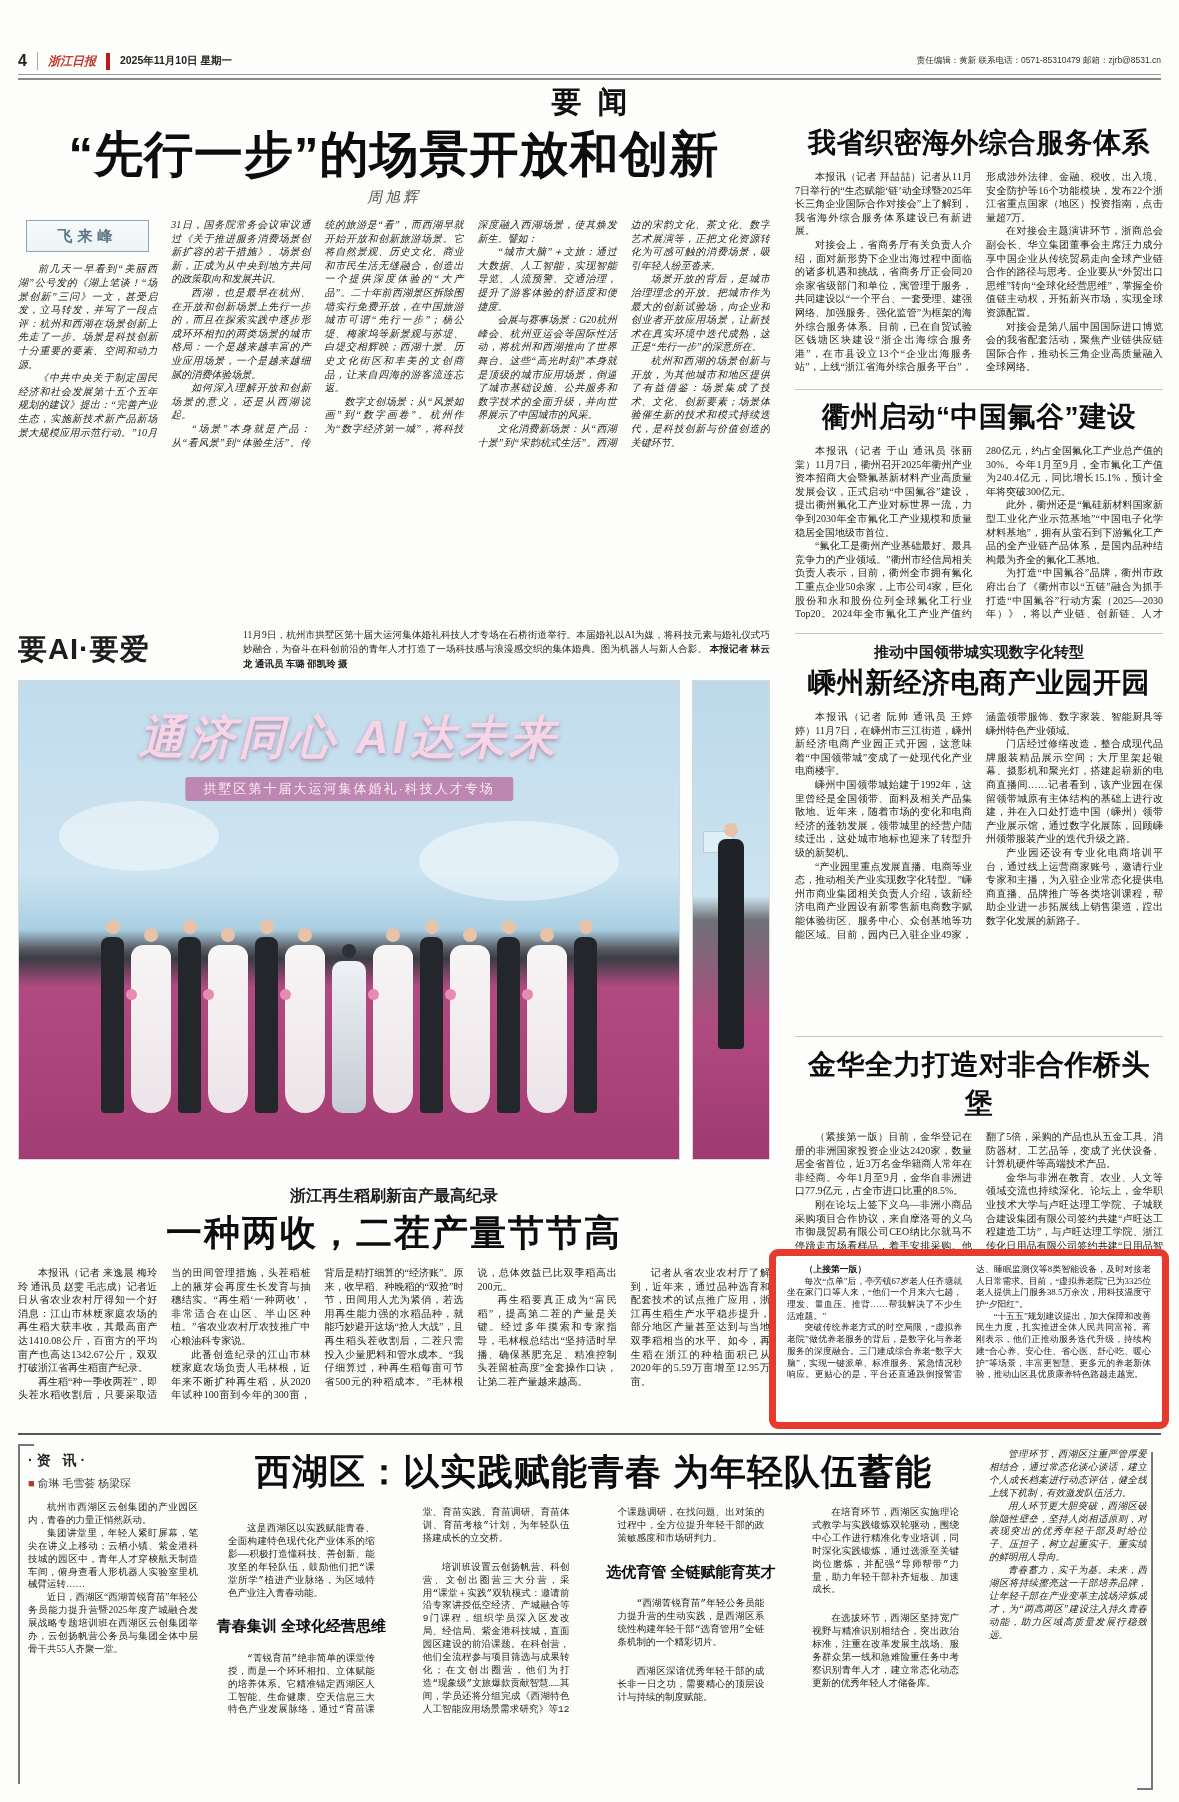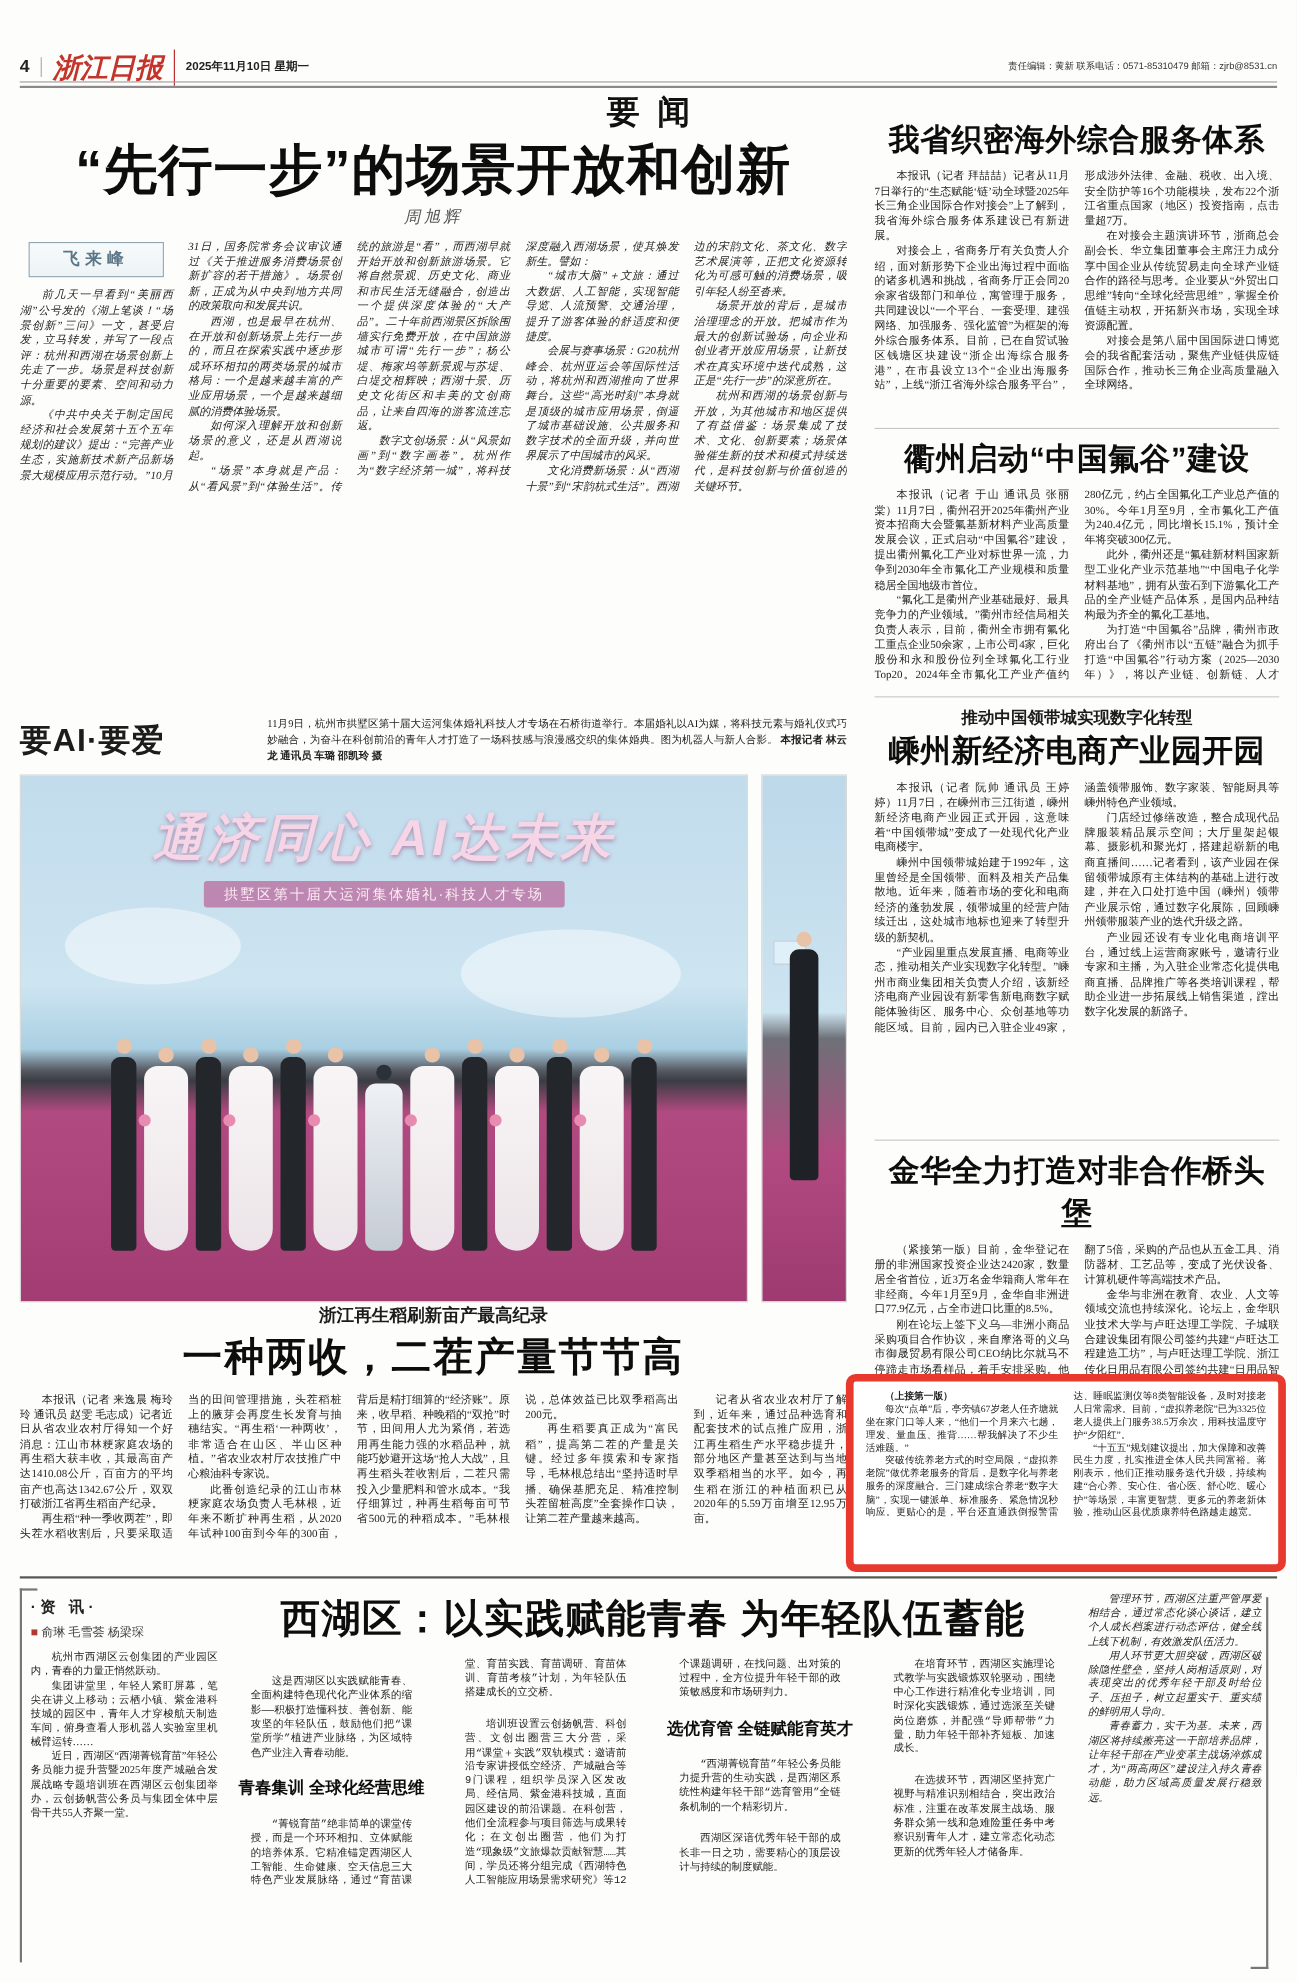--- a/index.html
+++ b/index.html
@@ -2,22 +2,22 @@
 <html><head>
 <meta charset="utf-8">
 <style>
   html,body{margin:0;padding:0;background:#e8e8e4;}
   .page{position:relative;width:1179px;height:1802px;background:#fdfdfb;margin:0 auto;
         font-family:"Liberation Serif", serif;color:#1c1c1c;overflow:hidden;}
   
   .header{position:absolute;left:18px;top:50px;width:1143px;height:22px;
           display:flex;align-items:center;font-family:"Liberation Sans",sans-serif;}
   .pagenum{font-size:16px;font-weight:bold;color:#222;padding-right:10px;border-right:1px solid #aaa;}
-  .masthead{color:#c3342b;font-weight:900;font-style:italic;font-size:25px;padding:0 10px;
-            border-right:1px solid #b91c1c;font-family:"Liberation Serif",serif;}
+  .masthead{color:#c3342b;font-weight:900;font-style:italic;font-size:12px;padding:0 10px;
+            border-right:4px solid #b91c1c;font-family:"Liberation Serif",serif;}
   .dateline{font-size:10.5px;color:#222;padding:0 10px;font-weight:bold;}
   .editorline{margin-left:auto;font-size:8.5px;color:#333;}
   .top-rule{position:absolute;left:18px;top:74px;width:1143px;height:3px;
             border-top:1px solid #9a9a9a;border-bottom:2px solid #8a8a8a;}
   .section-title{position:absolute;left:0;top:82px;width:100%;text-align:center;
                  font-size:30px;font-weight:900;letter-spacing:16px;text-indent:16px;color:#111;
                  font-family:"Liberation Sans",sans-serif;}
   
   .cols p{margin:0;text-indent:2em;text-align:justify;}
   .cols{font-size:10px;line-height:1.36;color:#222;overflow:hidden;}
@@ -25,21 +25,21 @@
   
   .lead{position:absolute;left:18px;top:122px;width:752px;}
   .lead h1{margin:0;font-size:49px;font-weight:900;text-align:center;letter-spacing:1px;}
   .signature{height:30px;text-align:center;font-style:italic;color:#555;font-size:15px;
              transform:rotate(-1deg);letter-spacing:3px;}
   .lead-body{height:424px;column-count:5;column-gap:14px;font-style:italic;}
   .col-flag{border:1px solid #8fa6b2;color:#5b7686;text-align:center;font-size:15px;
             letter-spacing:5px;padding:5px 2px;margin:2px 8px 10px;font-weight:bold;
             font-style:normal;background:linear-gradient(180deg,#f6fafb,#eef3f5);break-inside:avoid;}
   
-  .photo-block{position:absolute;left:18px;top:652px;width:752px;}
+  .photo-block{position:absolute;left:18px;top:628px;width:752px;}
   .photo-caption-row{display:flex;align-items:flex-start;height:48px;}
   .photo-title{width:225px;font-size:29px;font-weight:900;font-family:"Liberation Sans",sans-serif;
                letter-spacing:1px;padding-top:2px;}
   .photo-caption{flex:1;font-size:9.5px;line-height:1.5;text-align:justify;color:#222;}
   .photo-credit{font-weight:bold;}
   .photo-row{display:flex;gap:12px;margin-top:4px;}
   .photo-wide{position:relative;width:664px;height:478px;overflow:hidden;border:1px solid #d8d8d8;
       background:linear-gradient(180deg,#c2dcec 0%,#cde4f1 40%,#a9cfe2 52%,#585b63 56%,#3a3d44 58%,#b14a80 64%,#a23d74 100%);}
   .photo-wide .cloud{position:absolute;border-radius:50%;background:rgba(255,255,255,.45);}
   .banner{position:absolute;top:26px;width:100%;text-align:center;font-size:46px;font-weight:900;
@@ -183,21 +183,21 @@
     <h2>一种两收，二茬产量节节高</h2>
     <div class="cols">
       <p>本报讯（记者 来逸晨 梅玲玲 通讯员 赵雯 毛志成）记者近日从省农业农村厅得知一个好消息：江山市林粳家庭农场的再生稻大获丰收，其最高亩产达1410.08公斤，百亩方的平均亩产也高达1342.67公斤，双双打破浙江省再生稻亩产纪录。</p>
       <p>再生稻“种一季收两茬”，即头茬水稻收割后，只要采取适当的田间管理措施，头茬稻桩上的腋芽会再度生长发育与抽穗结实。“再生稻‘一种两收’，非常适合在山区、半山区种植。”省农业农村厅农技推广中心粮油科专家说。</p>
       <p>此番创造纪录的江山市林粳家庭农场负责人毛林根，近年来不断扩种再生稻，从2020年试种100亩到今年的300亩，背后是精打细算的“经济账”。原来，收早稻、种晚稻的“双抢”时节，田间用人尤为紧俏，若选用再生能力强的水稻品种，就能巧妙避开这场“抢人大战”，且再生稻头茬收割后，二茬只需投入少量肥料和管水成本。“我仔细算过，种再生稻每亩可节省500元的种稻成本。”毛林根说，总体效益已比双季稻高出200元。</p>
       <p>再生稻要真正成为“富民稻”，提高第二茬的产量是关键。经过多年摸索和专家指导，毛林根总结出“坚持适时早播、确保基肥充足、精准控制头茬留桩高度”全套操作口诀，让第二茬产量越来越高。</p>
       <p>记者从省农业农村厅了解到，近年来，通过品种选育和配套技术的试点推广应用，浙江再生稻生产水平稳步提升，部分地区产量甚至达到与当地双季稻相当的水平。如今，再生稻在浙江的种植面积已从2020年的5.59万亩增至12.95万亩。</p>
     </div>
   </div>
 
-  <div class="rart" style="top:108px;">
+  <div class="rart" style="top:124px;">
     <h3>我省织密海外综合服务体系</h3>
     <div class="cols" style="height:212px;">
       <p>本报讯（记者 拜喆喆）记者从11月7日举行的“生态赋能‘链’动全球暨2025年长三角企业国际合作对接会”上了解到，我省海外综合服务体系建设已有新进展。</p>
       <p>对接会上，省商务厅有关负责人介绍，面对新形势下企业出海过程中面临的诸多机遇和挑战，省商务厅正会同20余家省级部门和单位，寓管理于服务，共同建设以“一个平台、一套受理、建强网络、加强服务、强化监管”为框架的海外综合服务体系。目前，已在自贸试验区钱塘区块建设“浙企出海综合服务港”，在市县设立13个“企业出海服务站”，上线“浙江省海外综合服务平台”，形成涉外法律、金融、税收、出入境、安全防护等16个功能模块，发布22个浙江省重点国家（地区）投资指南，点击量超7万。</p>
       <p>在对接会主题演讲环节，浙商总会副会长、华立集团董事会主席汪力成分享中国企业从传统贸易走向全球产业链合作的路径与思考。企业要从“外贸出口思维”转向“全球化经营思维”，掌握全价值链主动权，开拓新兴市场，实现全球资源配置。</p>
       <p>对接会是第八届中国国际进口博览会的我省配套活动，聚焦产业链供应链国际合作，推动长三角企业高质量融入全球网络。</p>
     </div>
   </div>
   <div class="rdiv" style="top:389px;"></div>
 

